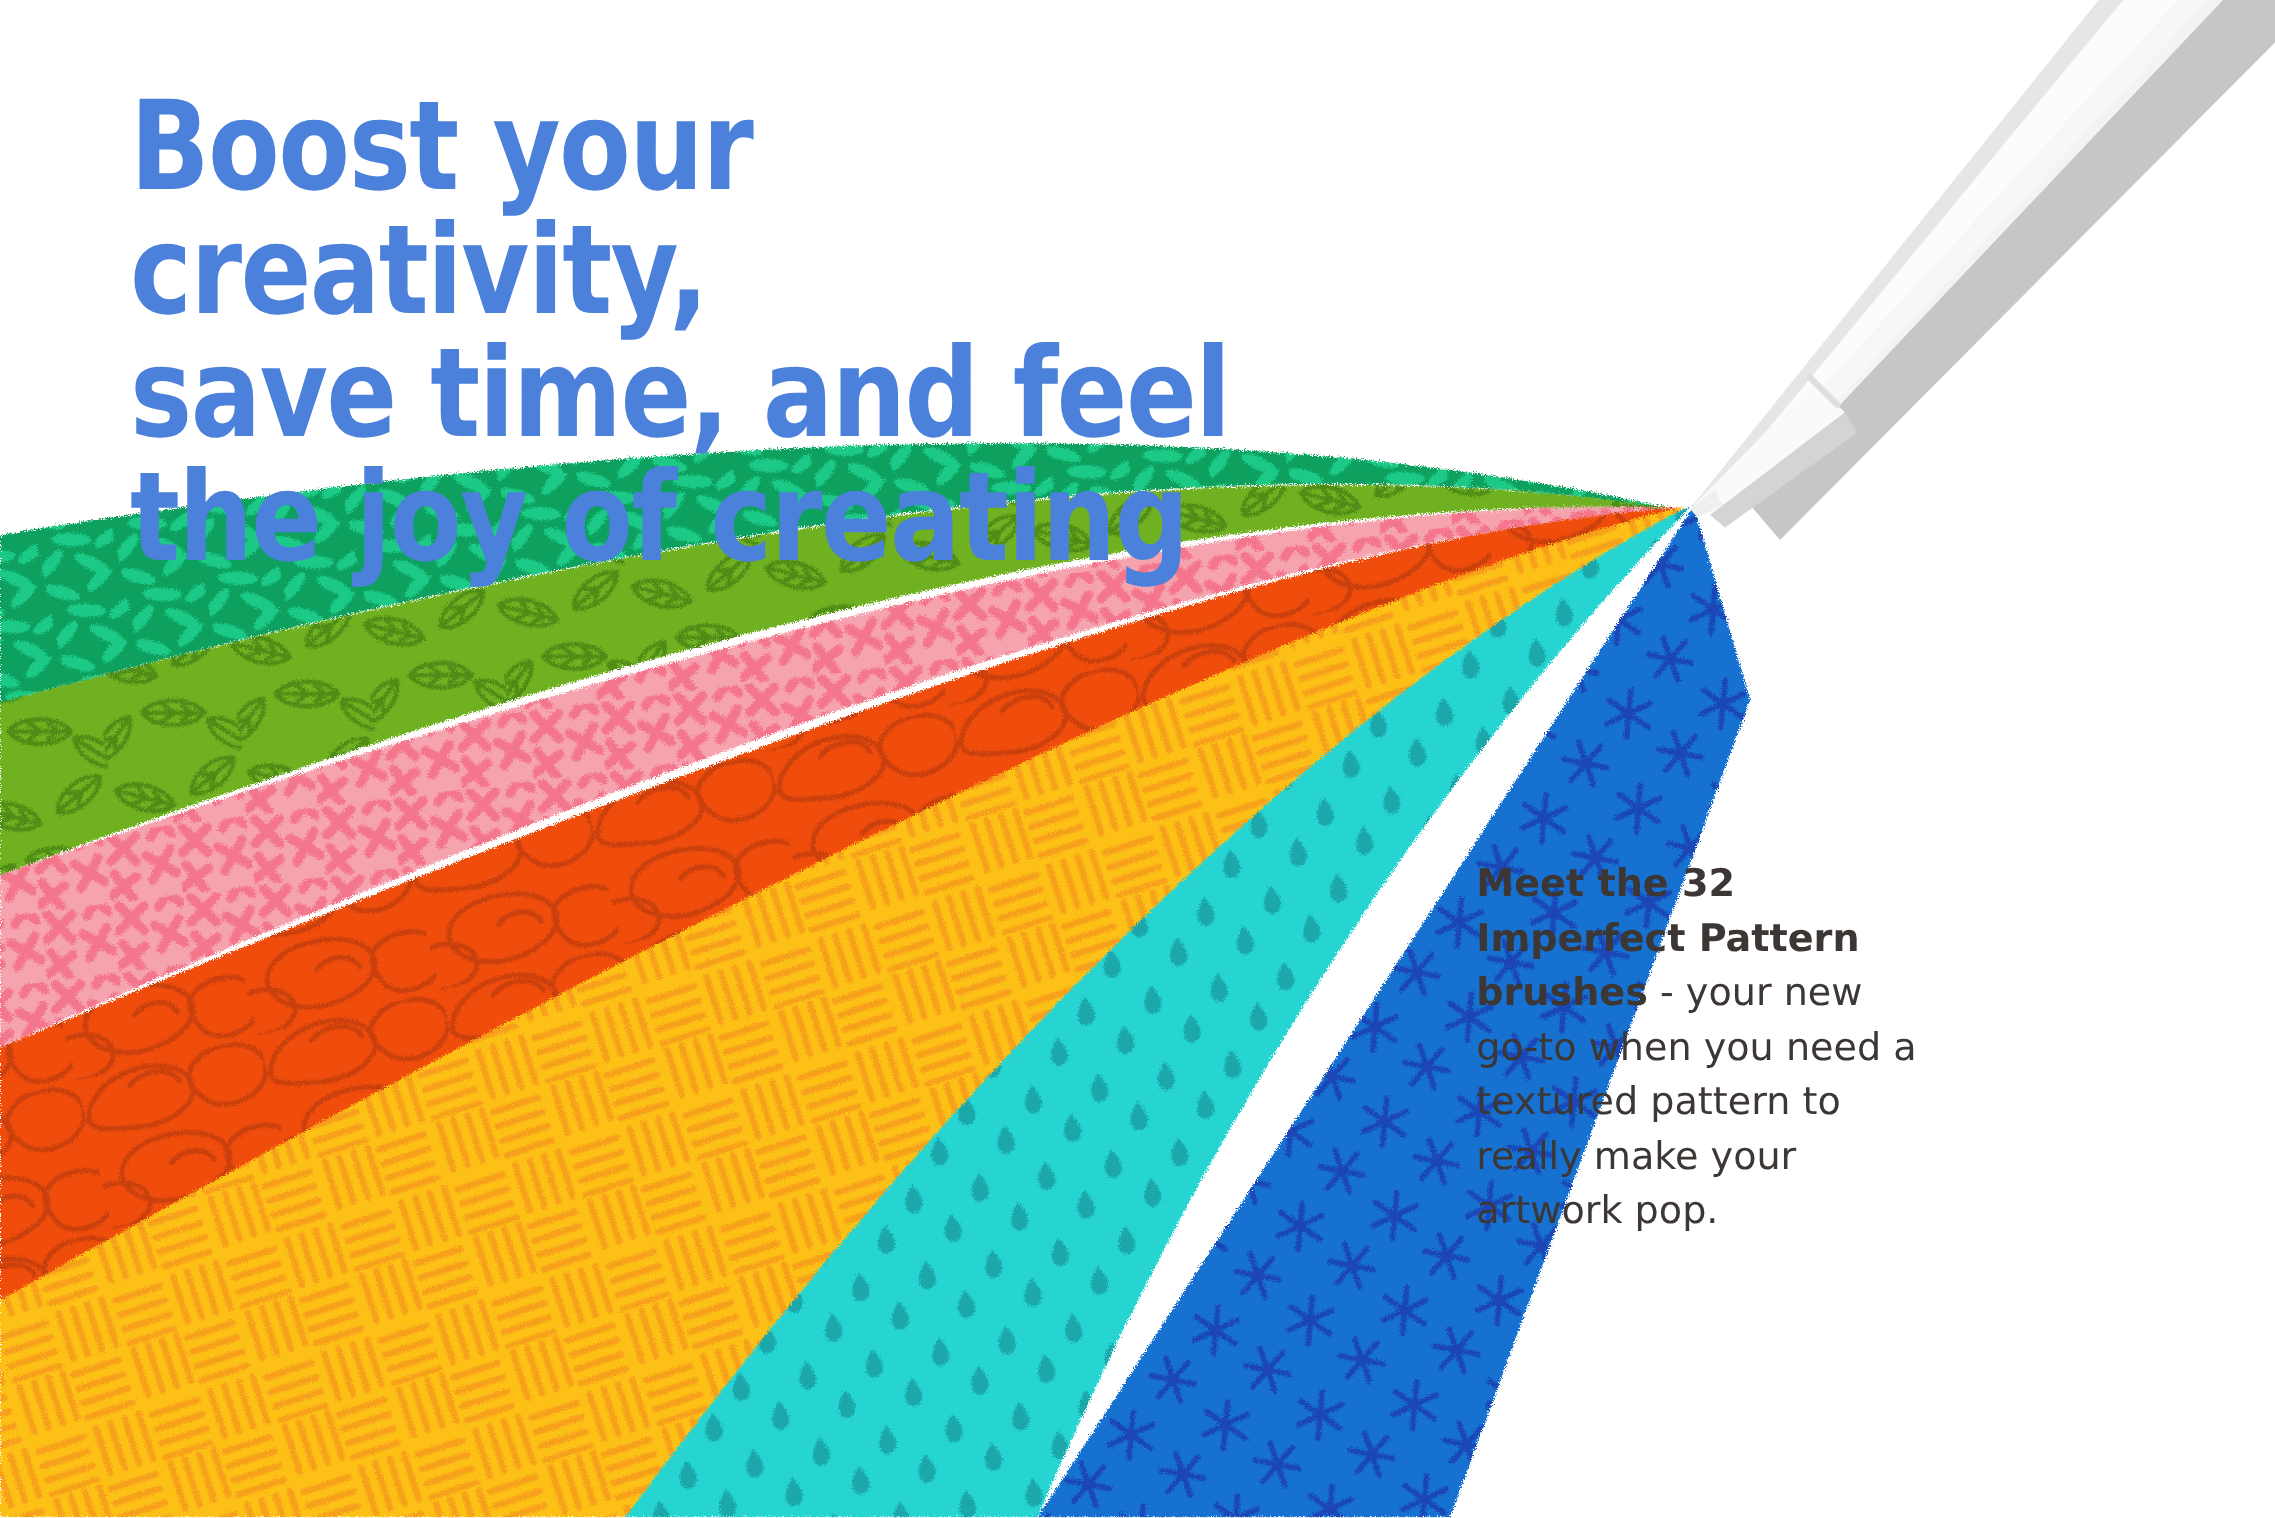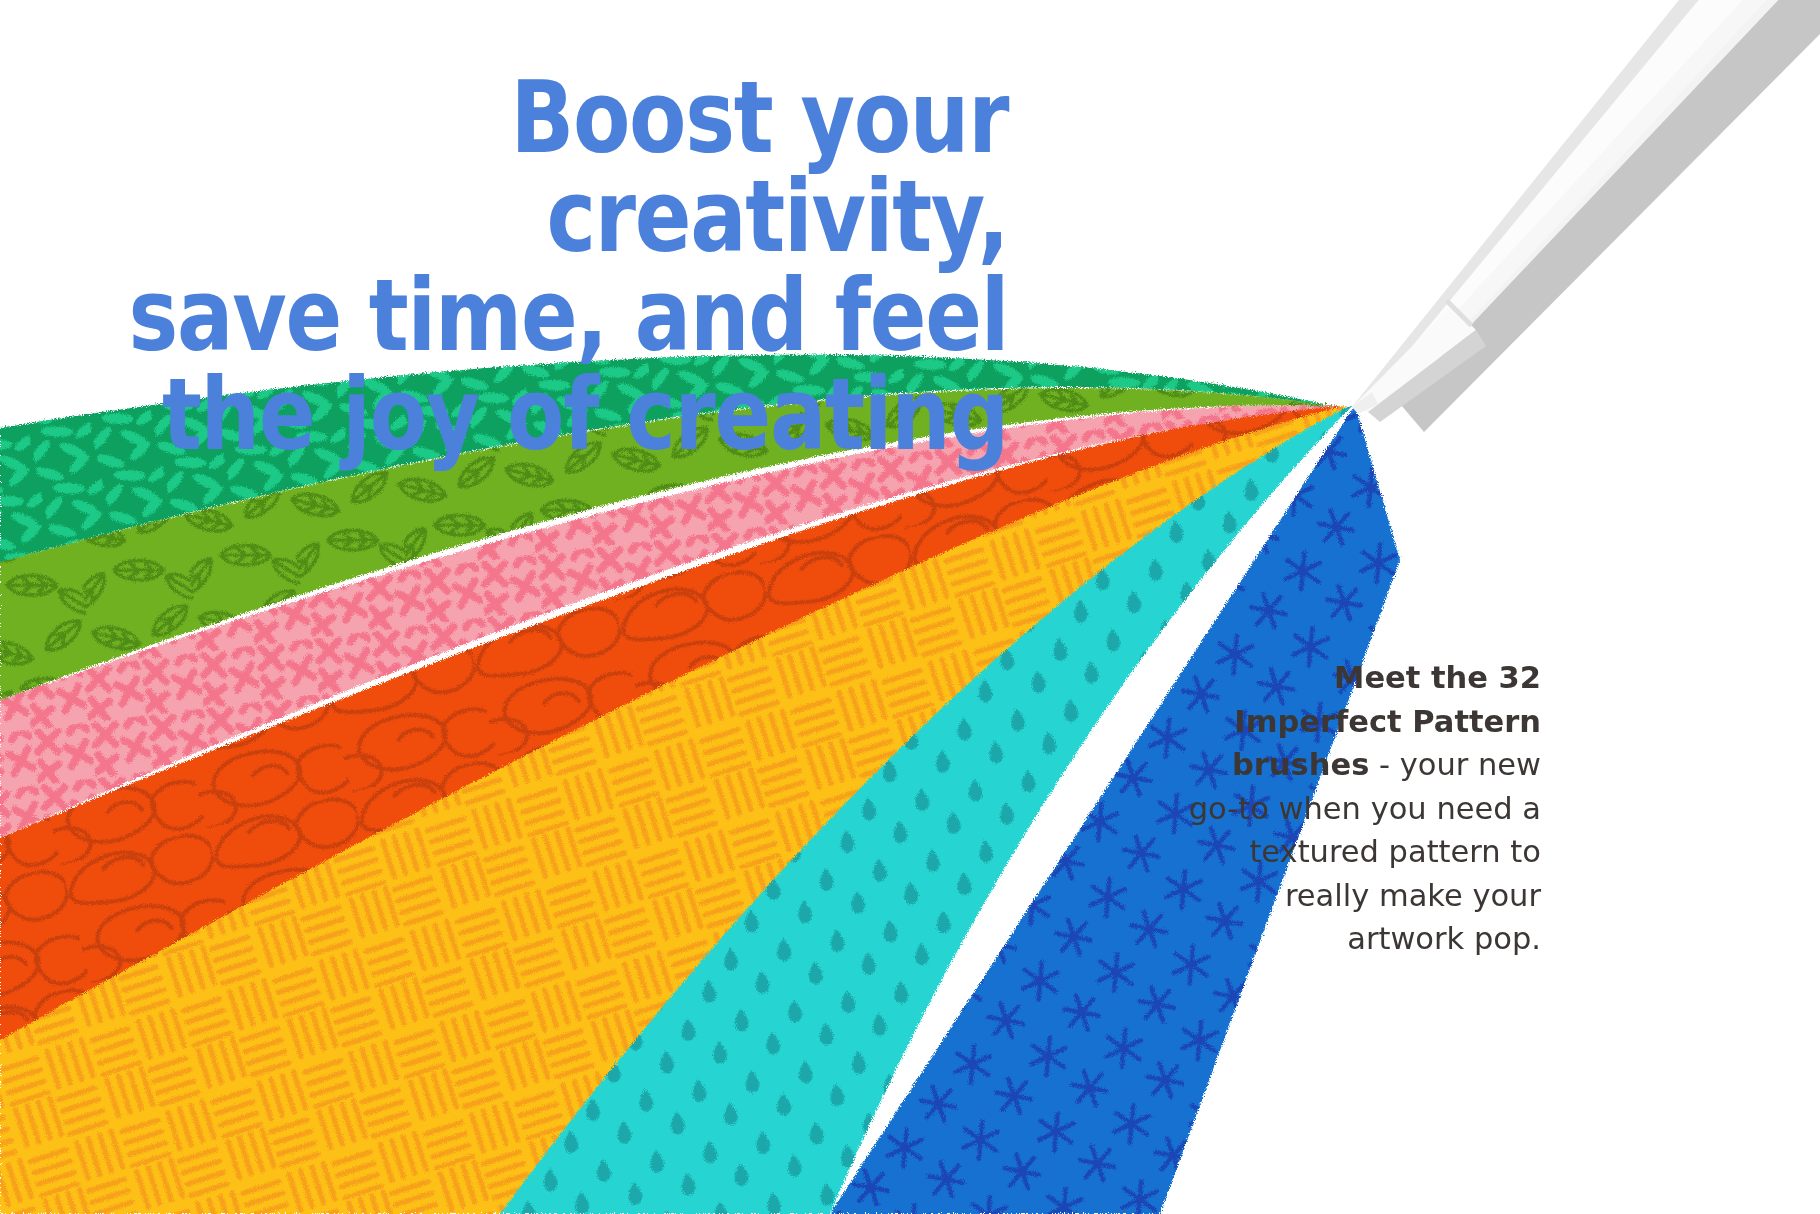--- a/index.html
+++ b/index.html
@@ -7,21 +7,20 @@
   body{
     font-family:"Liberation Sans", sans-serif;
     -webkit-font-smoothing:antialiased;
   }
   #stage{
     position:relative;
     width:1820px;
     height:1214px;
     background:#ffffff;
     overflow:hidden;
-    text-align:right;
   }
 
   
   #artwork{
     position:absolute;
     left:0; top:0;
     width:1820px;
     height:1214px;
     display:block;
   }
@@ -43,21 +42,21 @@
     transform-origin:left top;
     white-space:pre-line;
     z-index:6;
     pointer-events:none;
   }
 
   
   #bodycopy{
     position:absolute;
     left:1181px;
-    top:656px;
+    top:686px;
     width:360px;
     margin:0;
     font-family:"DejaVu Sans", sans-serif;
     font-size:30.5px;
     line-height:43.5px;
     color:#3C3734;
     z-index:6;
   }
   #bodycopy .lead{
     font-weight:700;

